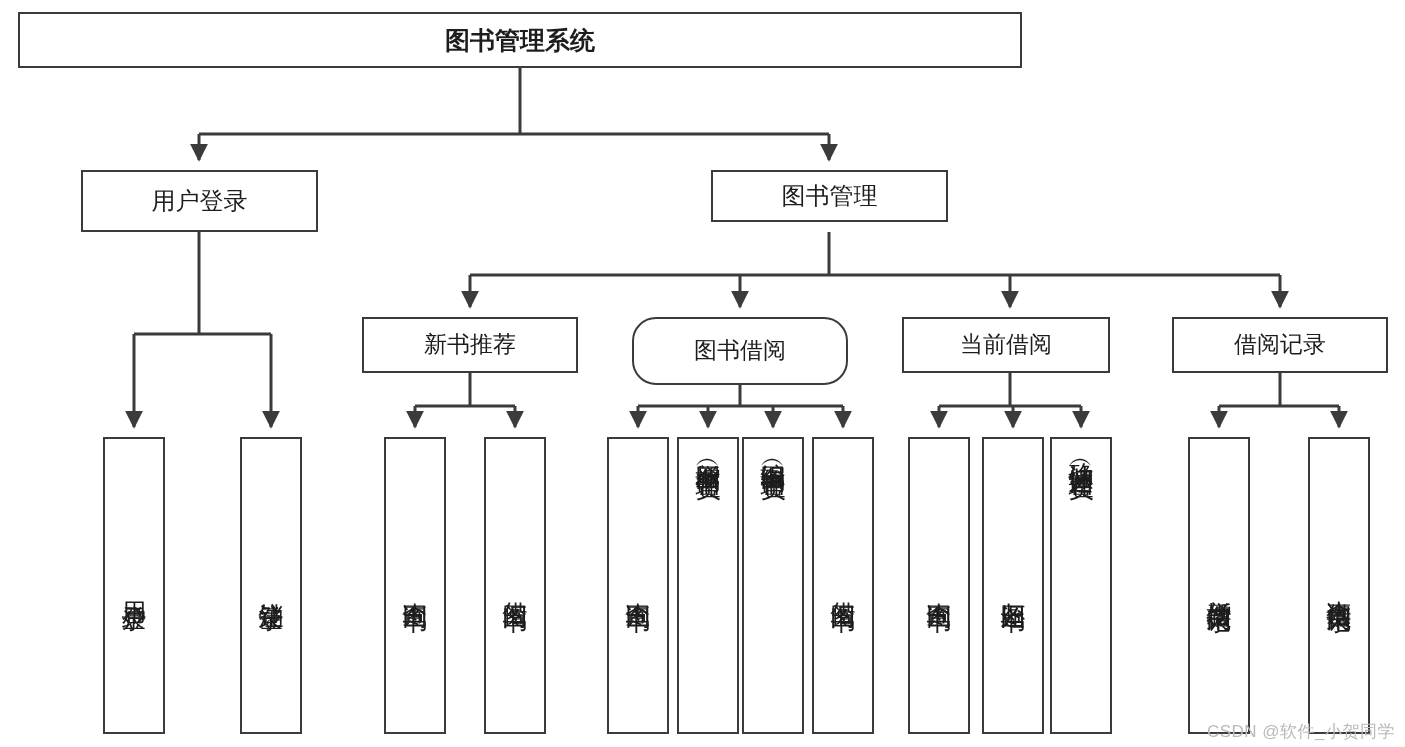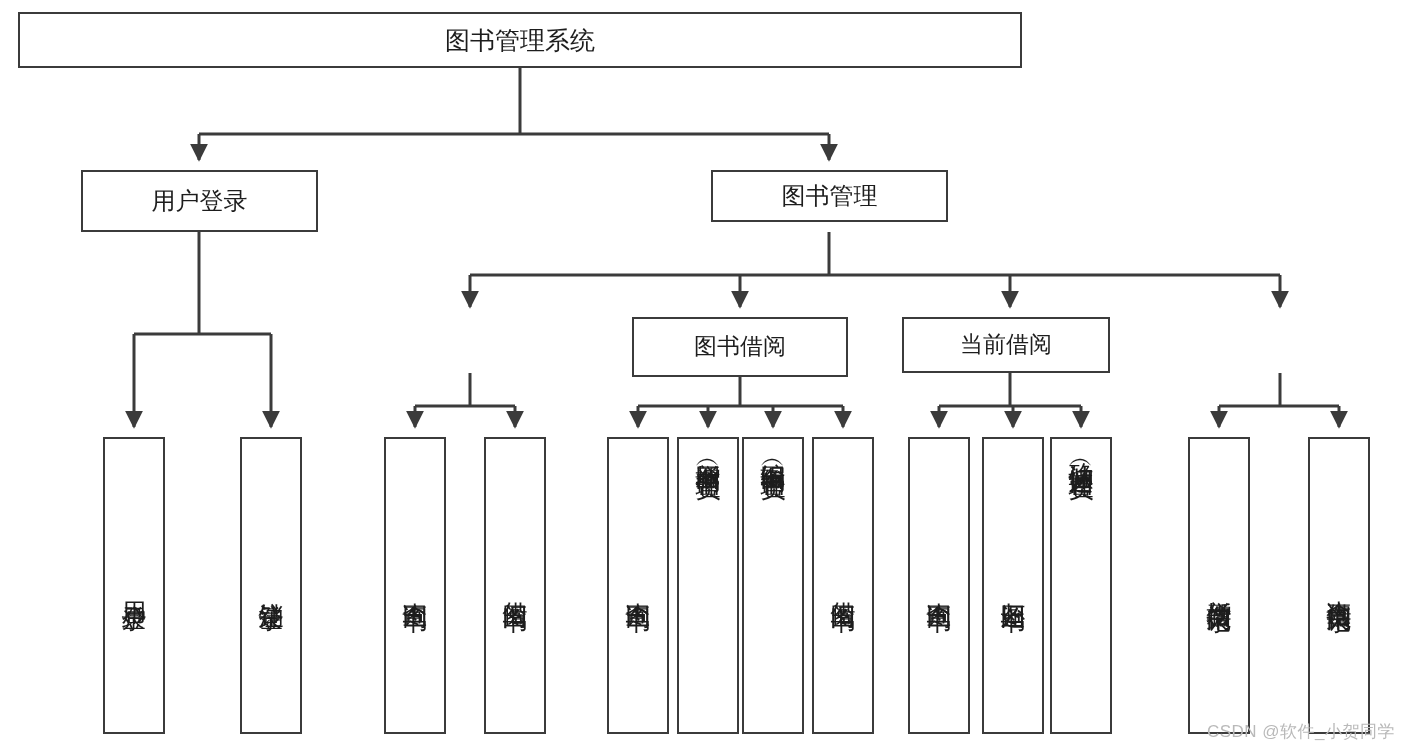--- a/index.html
+++ b/index.html
@@ -36,20 +36,21 @@
     color: #1d1d1d;
   }
   .node .label {
     display: block;
     text-align: center;
     line-height: 1.12;
     white-space: nowrap;
   }
   .node-root .label {
     font-size: 25px;
+    font-weight: bold;
   }
   .node-l2 .label {
     font-size: 24px;
   }
   .node-l3 .label {
     font-size: 23px;
   }
   .node-leaf {
     align-items: flex-start;
     padding-top: 4px;
@@ -139,26 +140,32 @@
     <span class="label">图书管理系统</span>
   </div>
 
   <div class="node node-l2" style="left: 81px; top: 170px; width: 237px; height: 62px;">
     <span class="label">用户登录</span>
   </div>
   <div class="node node-l2" style="left: 711px; top: 170px; width: 237px; height: 52px;">
     <span class="label">图书管理</span>
   </div>
 
-  <div class="node node-l3" style="left: 632px; top: 317px; width: 216px; height: 60px;">
+  <div class="node node-l3" style="left: 362px; top: 317px; width: 216px; height: 56px;">
+    <span class="label">新书推荐</span>
+  </div>
+  <div class="node node-l3" style="left: 632px; top: 317px; width: 216px; height: 68px; border-radius: 24px;">
     <span class="label">图书借阅</span>
   </div>
   <div class="node node-l3" style="left: 902px; top: 317px; width: 208px; height: 56px;">
     <span class="label">当前借阅</span>
   </div>
+  <div class="node node-l3" style="left: 1172px; top: 317px; width: 216px; height: 56px;">
+    <span class="label">借阅记录</span>
+  </div>
 
   <div class="node node-leaf align-mid" style="left: 103px; top: 437px; width: 62px; height: 297px;">
     <span class="label">用户登录</span>
   </div>
   <div class="node node-leaf align-mid" style="left: 240px; top: 437px; width: 62px; height: 297px;">
     <span class="label">注销登录</span>
   </div>
   <div class="node node-leaf align-mid" style="left: 384px; top: 437px; width: 62px; height: 297px;">
     <span class="label">查询图书</span>
   </div>

